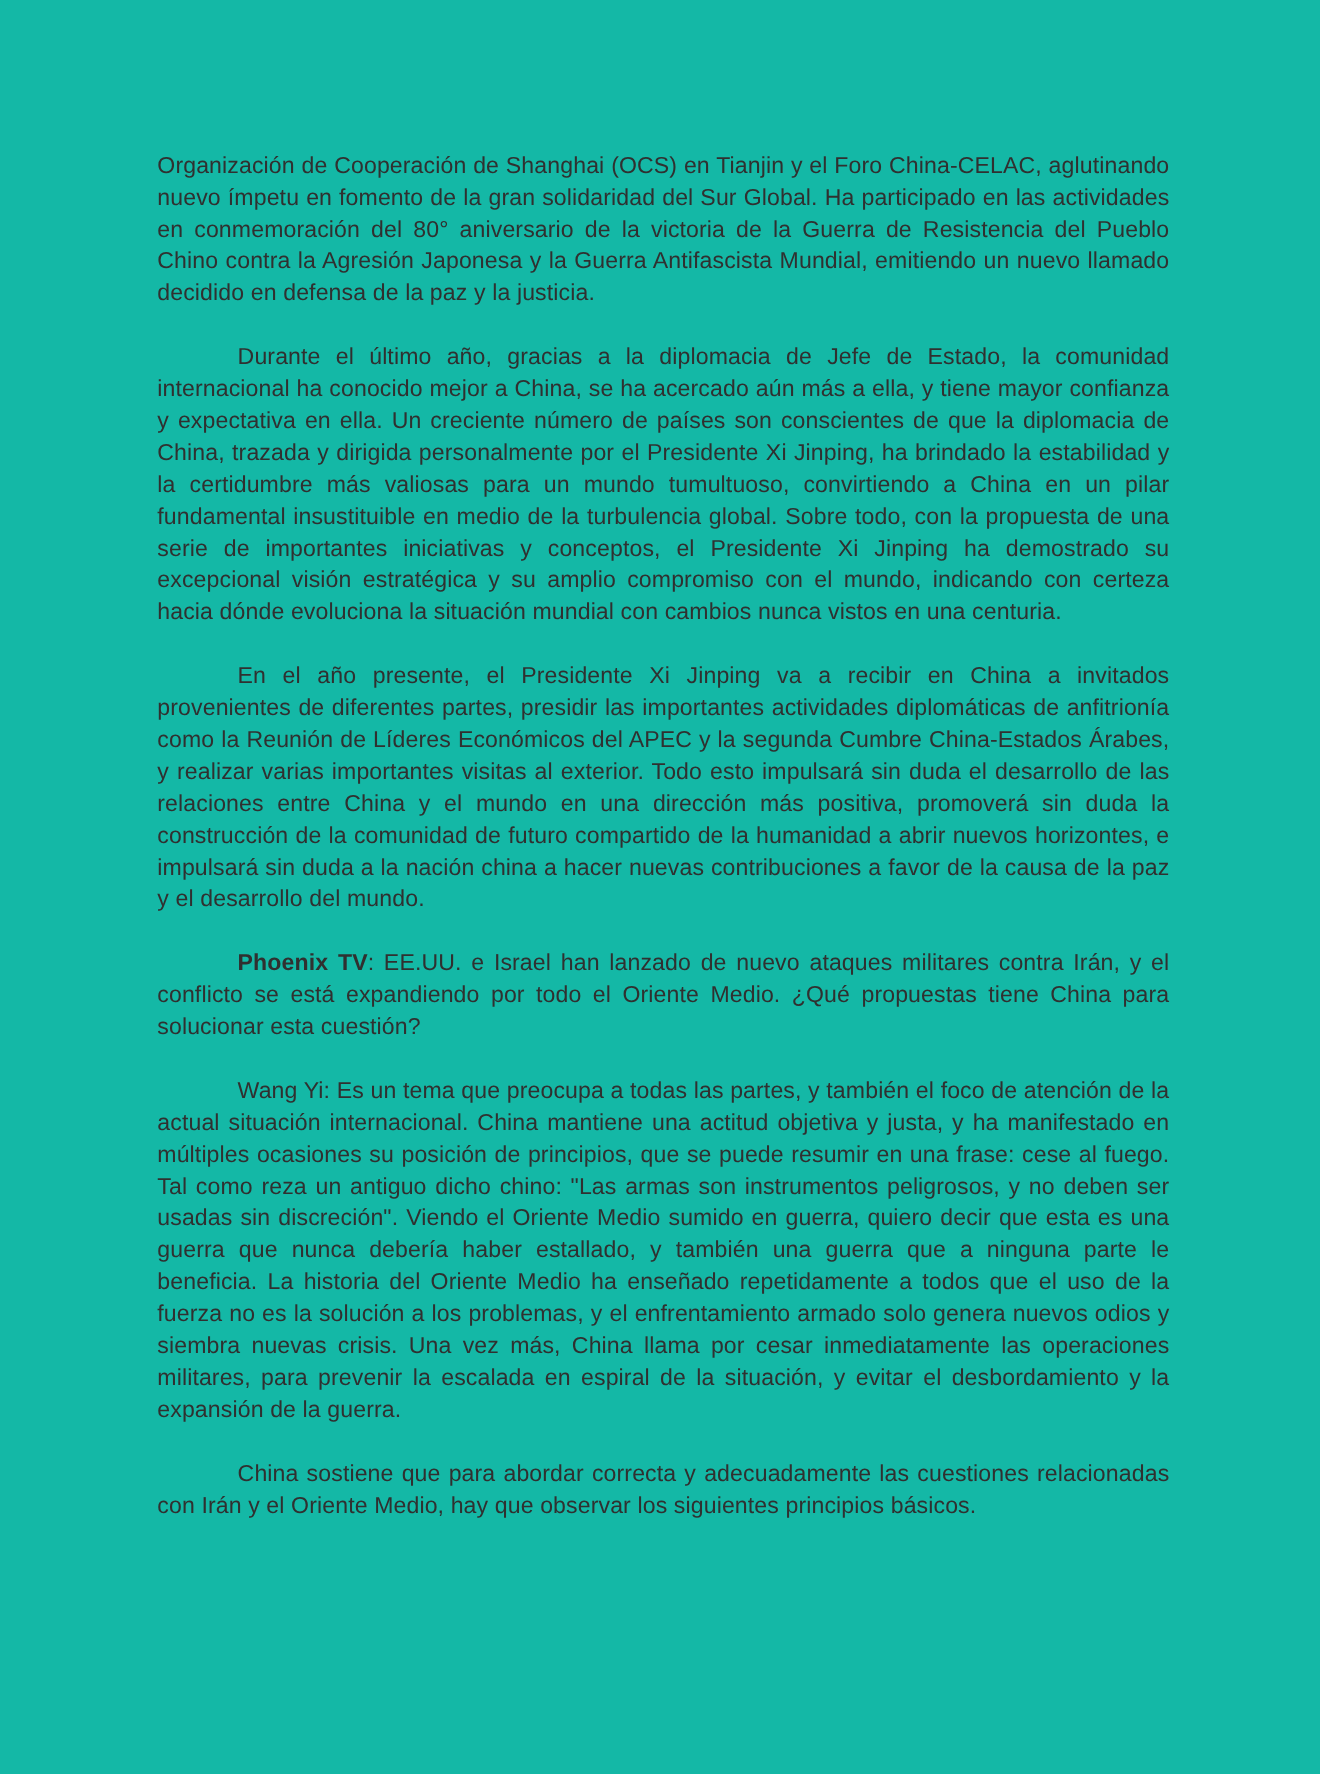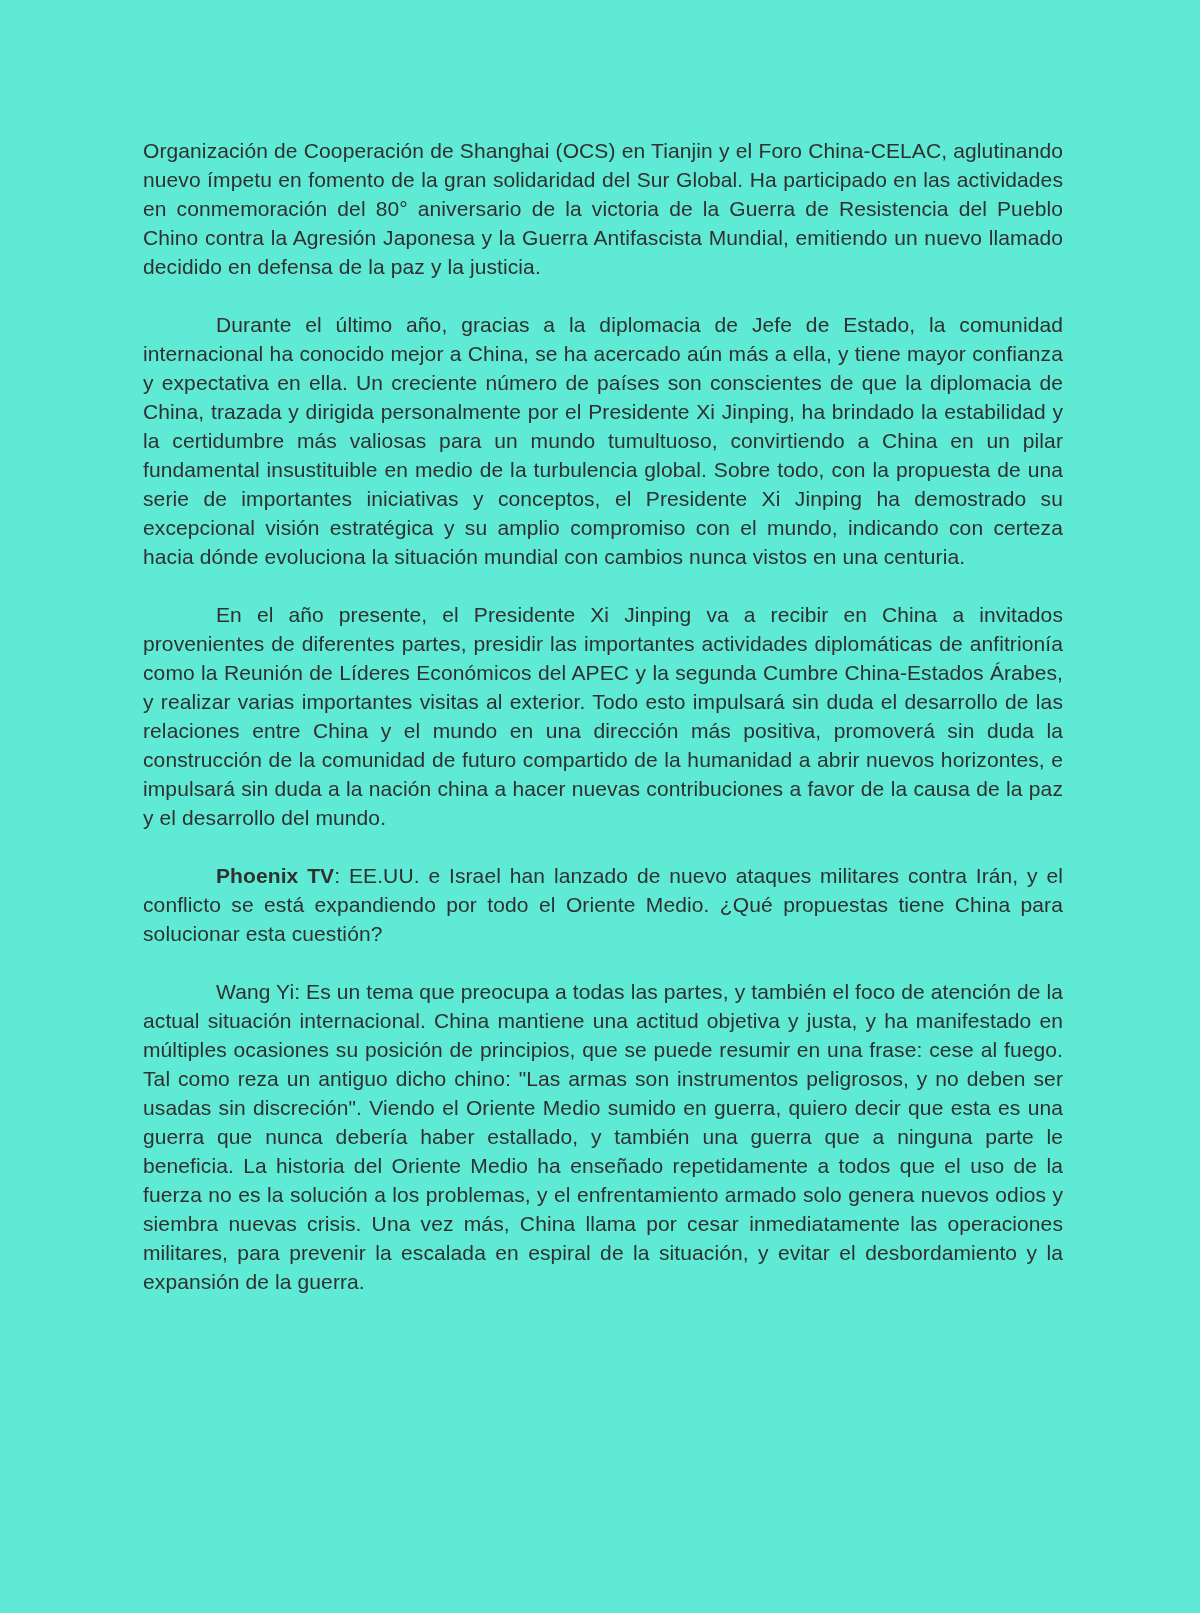--- a/index.html
+++ b/index.html
@@ -11,21 +11,21 @@
   body {
     width: 1200px;
     height: 1613px;
     position: relative;
     font-family: "Liberation Sans", sans-serif;
     overflow: hidden;
   }
   .page {
     position: absolute;
     inset: 0;
-    background: #5eead4;
+    background: #14b8a6;
     padding-left: 21px;
   }
   .text-block {
     position: absolute;
     left: 143px;
     top: 136px;
     width: 920px;
     color: #303030;
     font-size: 21px;
     line-height: 29px;
@@ -55,16 +55,17 @@
     <p class="indented">Durante el último año, gracias a la diplomacia de Jefe de Estado, la comunidad internacional ha conocido mejor a China, se ha acercado aún más a ella, y tiene mayor confianza y expectativa en ella. Un creciente número de países son conscientes de que la diplomacia de China, trazada y dirigida personalmente por el Presidente Xi Jinping, ha brindado la estabilidad y la certidumbre más valiosas para un mundo tumultuoso, convirtiendo a China en un pilar fundamental insustituible en medio de la turbulencia global. Sobre todo, con la propuesta de una serie de importantes iniciativas y conceptos, el Presidente Xi Jinping ha demostrado su excepcional visión estratégica y su amplio compromiso con el mundo, indicando con certeza hacia dónde evoluciona la situación mundial con cambios nunca vistos en una centuria.</p>
 
     <p class="indented">En el año presente, el Presidente Xi Jinping va a recibir en China a invitados provenientes de diferentes partes, presidir las importantes actividades diplomáticas de anfitrionía como la Reunión de Líderes Económicos del APEC y la segunda Cumbre China-Estados Árabes, y realizar varias importantes visitas al exterior. Todo esto impulsará sin duda el desarrollo de las relaciones entre China y el mundo en una dirección más positiva, promoverá sin duda la construcción de la comunidad de futuro compartido de la humanidad a abrir nuevos horizontes, e impulsará sin duda a la nación china a hacer nuevas contribuciones a favor de la causa de la paz y el desarrollo del mundo.</p>
 
     <p class="indented">
       <span class="speaker">Phoenix TV</span><span>: EE.UU. e Israel han lanzado de nuevo ataques militares contra Irán, y el conflicto se está expandiendo por todo el Oriente Medio. ¿Qué propuestas tiene China para solucionar esta cuestión?</span>
     </p>
 
     <p class="indented">Wang Yi: Es un tema que preocupa a todas las partes, y también el foco de atención de la actual situación internacional. China mantiene una actitud objetiva y justa, y ha manifestado en múltiples ocasiones su posición de principios, que se puede resumir en una frase: cese al fuego. Tal como reza un antiguo dicho chino: "Las armas son instrumentos peligrosos, y no deben ser usadas sin discreción". Viendo el Oriente Medio sumido en guerra, quiero decir que esta es una guerra que nunca debería haber estallado, y también una guerra que a ninguna parte le beneficia. La historia del Oriente Medio ha enseñado repetidamente a todos que el uso de la fuerza no es la solución a los problemas, y el enfrentamiento armado solo genera nuevos odios y siembra nuevas crisis. Una vez más, China llama por cesar inmediatamente las operaciones militares, para prevenir la escalada en espiral de la situación, y evitar el desbordamiento y la expansión de la guerra.</p>
 
+    <p class="indented">China sostiene que para abordar correcta y adecuadamente las cuestiones relacionadas con Irán y el Oriente Medio, hay que observar los siguientes principios básicos.</p>
 
 
   </div>
 </div>
 
 </body></html>

